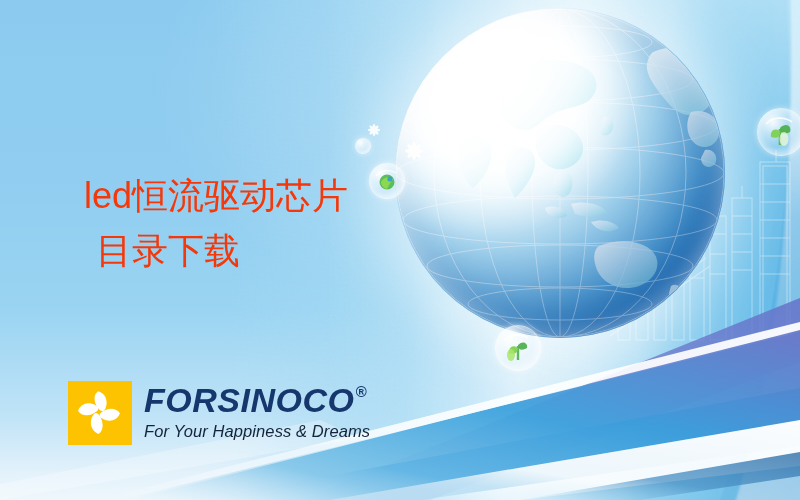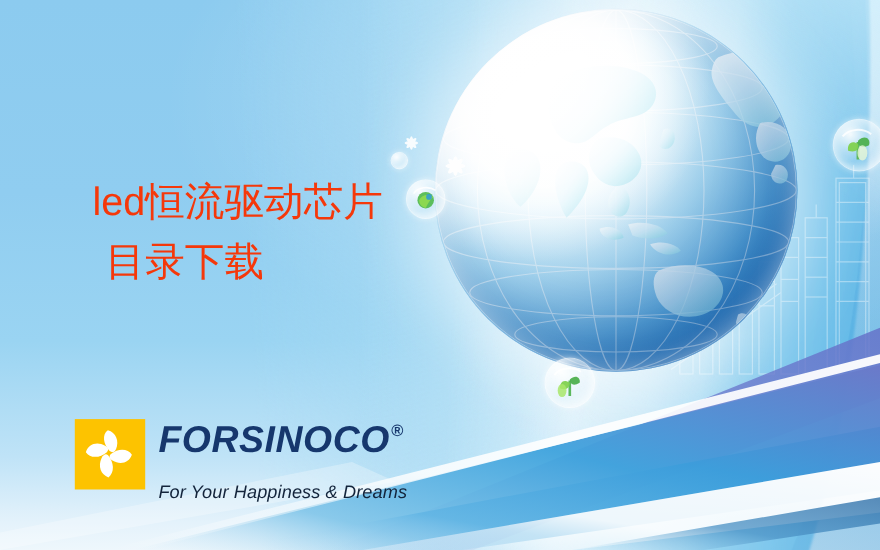--- a/index.html
+++ b/index.html
@@ -95,21 +95,21 @@
     position:absolute;border-radius:50%;
     background:
       radial-gradient(circle at 32% 28%, rgba(255,255,255,.92) 0%, rgba(255,255,255,.42) 30%, rgba(255,255,255,.1) 55%, rgba(255,255,255,.28) 82%, rgba(255,255,255,.6) 100%);
     box-shadow:inset 0 0 10px rgba(255,255,255,.85), 0 0 6px rgba(255,255,255,.55);
     border:1px solid rgba(255,255,255,.6);
   }
   .bubble svg{position:absolute;inset:0;}
 
   
   .headline{
-    position:absolute;left:84px;top:156px;
+    position:absolute;left:84px;top:169px;
     color:#f5380a;
     font-size:36px;line-height:1.52;
     font-family:"Liberation Sans","DejaVu Sans",sans-serif;
     white-space:nowrap;
   }
   .headline .l2{margin-left:12px;display:block;}
 
   
   .logo{position:absolute;left:68px;top:381px;display:flex;align-items:flex-start;font-style:italic;}
   .logo-mark{
@@ -118,21 +118,21 @@
   }
   .logo-text{margin-left:12px;padding-top:2px;}
   .logo-word{
     display:flex;align-items:flex-start;
     color:#16376d;font-weight:bold;font-size:34px;letter-spacing:.5px;
     line-height:1;
     font-family:"Liberation Sans","DejaVu Sans",sans-serif;
   }
   .logo-reg{font-size:15px;line-height:1;margin-top:1px;margin-left:1px;font-weight:bold;}
   .logo-tag{
-    color:#13243b;font-size:16.5px;margin-top:22px;letter-spacing:.1px;
+    color:#13243b;font-size:16.5px;margin-top:5px;letter-spacing:.1px;
     font-family:"Liberation Sans","DejaVu Sans",sans-serif;
   }
 </style>
 </head>
 <body>
 
 <div id="banner">
 
   <div class="bg-base"></div>
   <div class="bg-right-wash"></div>

